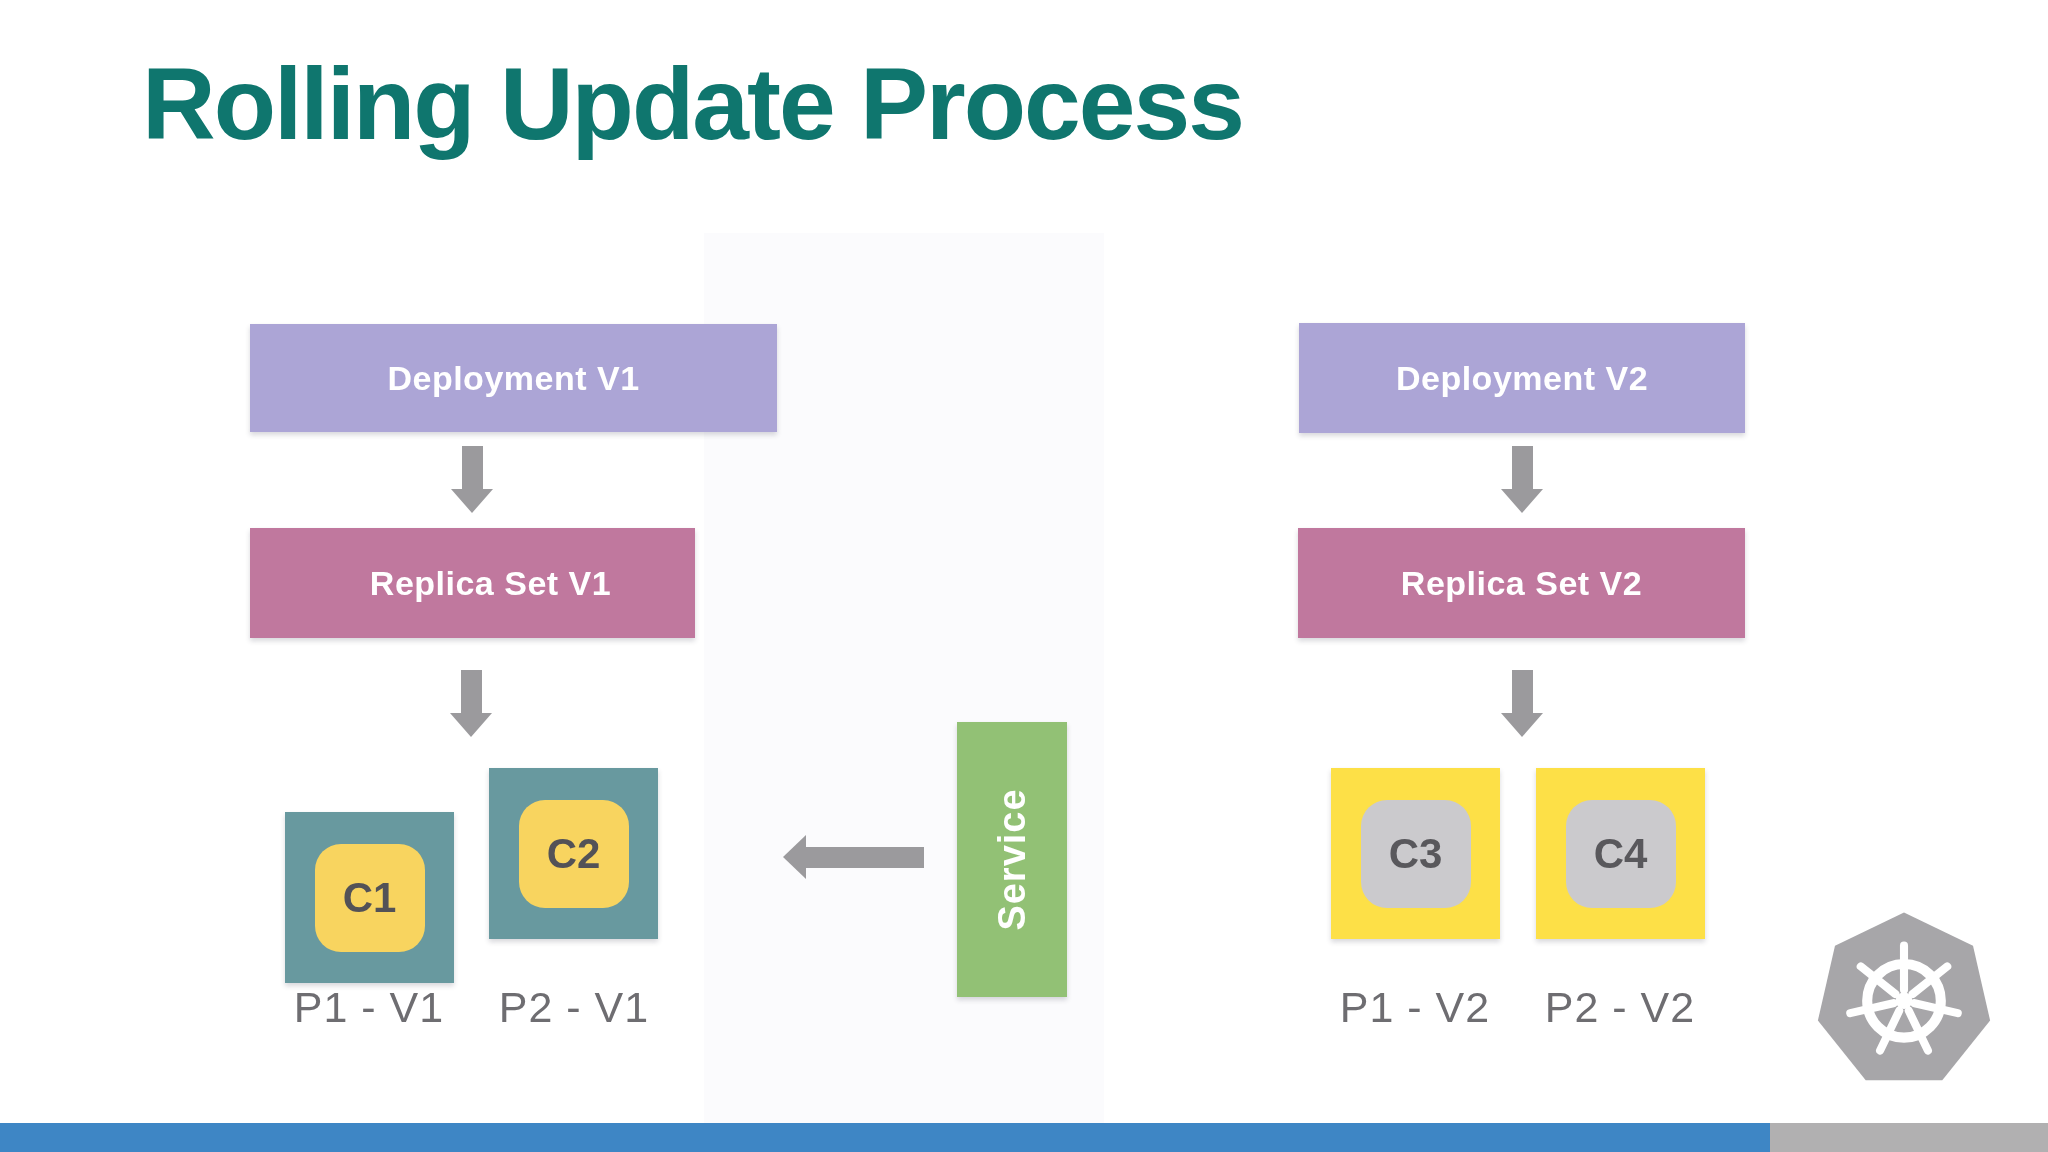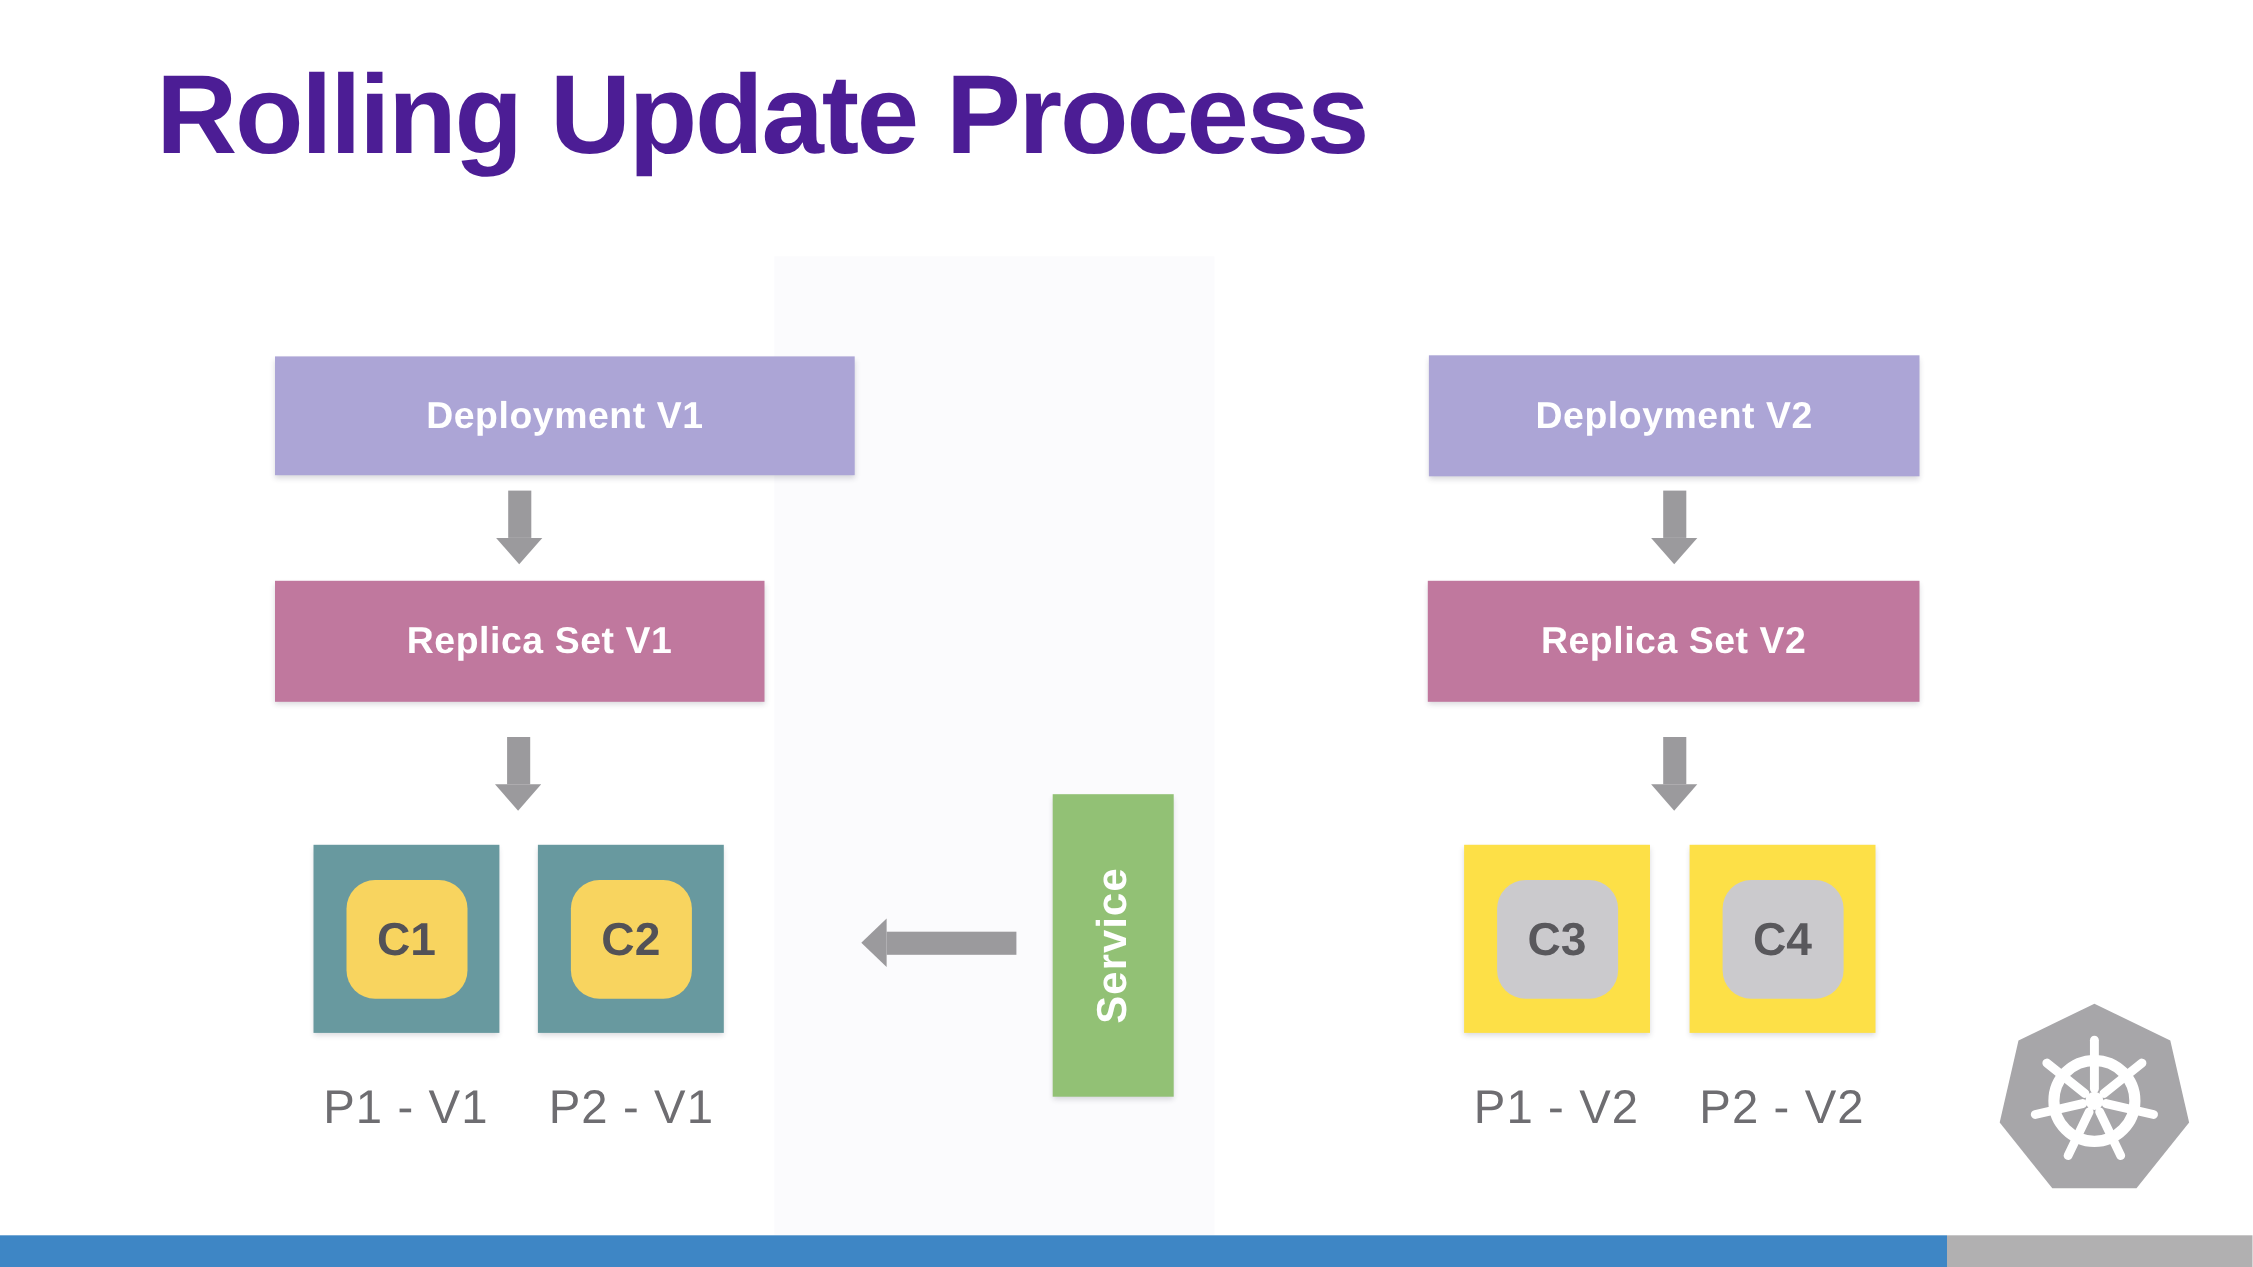--- a/index.html
+++ b/index.html
@@ -17,21 +17,21 @@
     left: 704px; top: 233px;
     width: 400px; height: 890px;
     background: #fbfbfd;
   }
   .title {
     position: absolute;
     left: 142px; top: 46px;
     font-size: 102px;
     font-weight: bold;
     letter-spacing: -2px;
-    color: #4c1d95;
+    color: #0f766e;
     white-space: nowrap;
   }
   .box {
     position: absolute;
     display: flex;
     align-items: center;
     justify-content: center;
     color: #ffffff;
     font-size: 34px;
     font-weight: bold;
@@ -106,21 +106,21 @@
   .pod.teal { background: #68999F; }
   .pod.gray { background: #fde047; }
   .chip {
     width: 110px; height: 108px;
     border-radius: 26px;
     display: flex; align-items: center; justify-content: center;
     font-size: 42px; font-weight: 600; color: #535257;
   }
   .chip.yellow { background: #F8D45F; }
   .chip.lightgray { background: #CBCACD; color: #59585C; }
-  .pod-c1 { left: 285px;  top: 768px; }
+  .pod-c1 { left: 285px;  top: 812px; }
   .pod-c2 { left: 489px;  top: 768px; }
   .pod-c3 { left: 1331px; top: 768px; }
   .pod-c4 { left: 1536px; top: 768px; }
 
   .pod-label {
     position: absolute;
     top: 983px;
     width: 220px;
     text-align: center;
     font-size: 43px;

